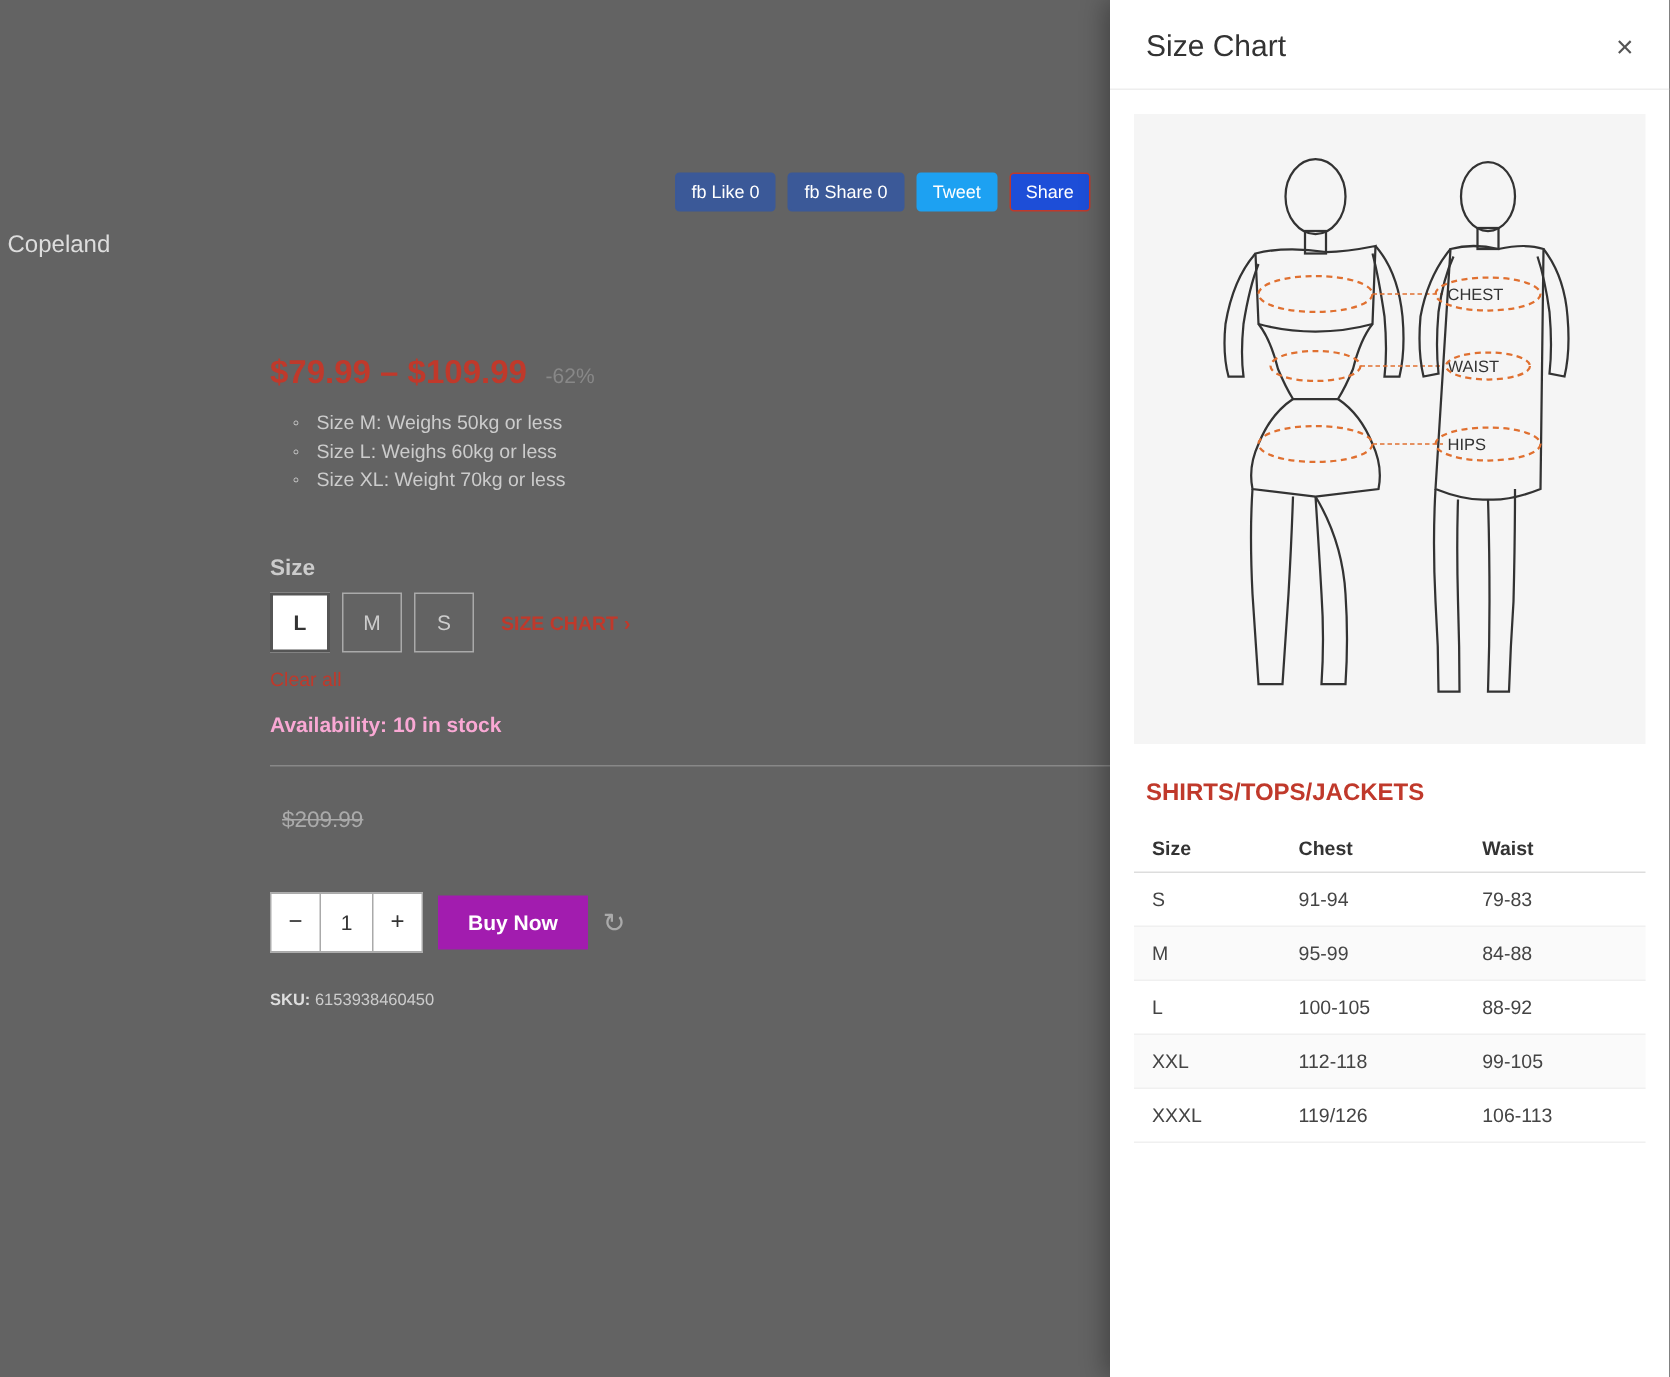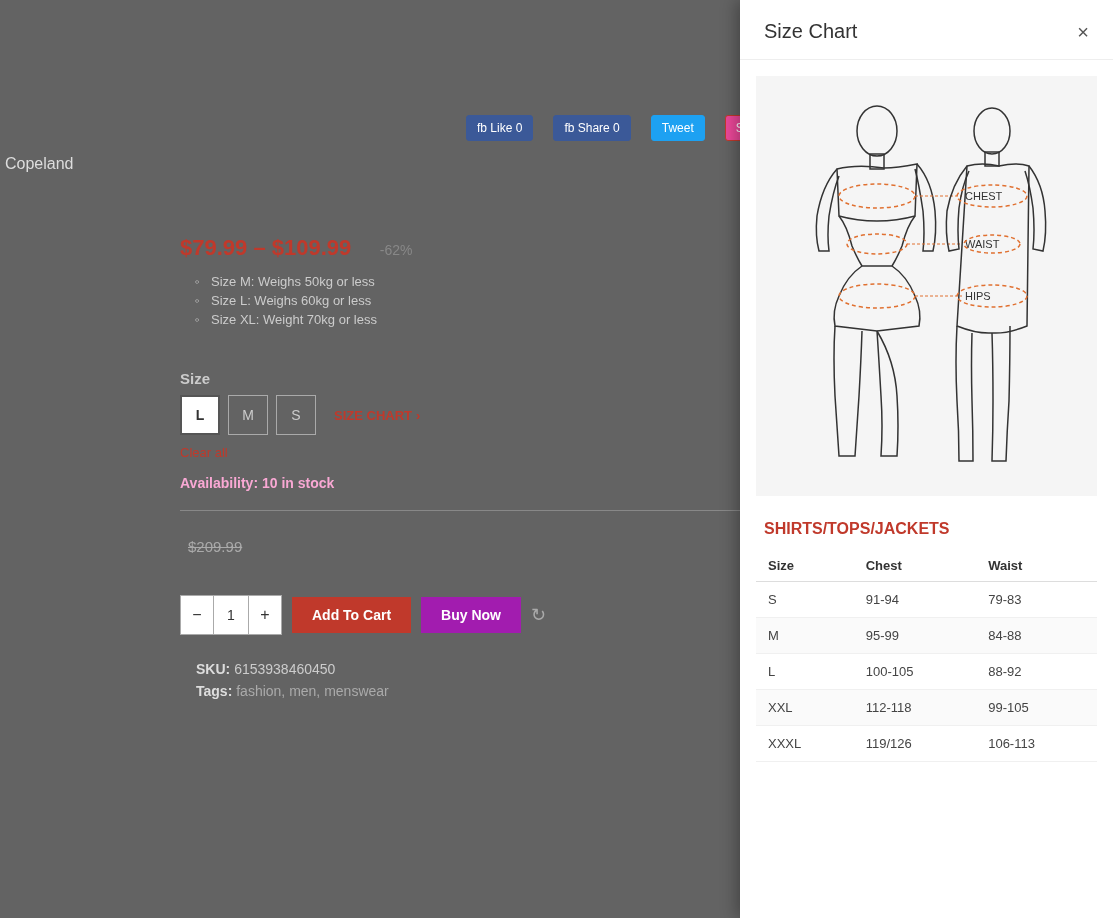--- a/index.html
+++ b/index.html
@@ -32,36 +32,35 @@
       display: flex;
       align-items: center;
       gap: 4px;
     }
 
     .social-bar {
       position: absolute;
       top: 115px;
       left: 450px;
       display: flex;
-      gap: 20px;
-      margin-left: 16px;
+      gap: 8px;
     }
 
     .social-btn {
       padding: 5px 10px;
       border: 1px solid #aaa;
       background: #e8e8e8;
       border-radius: 3px;
       font-size: 12px;
       cursor: pointer;
       color: #333;
     }
     .social-btn.fb { background: #3b5998; color: white; border-color: #3b5998; }
     .social-btn.tw { background: #1da1f2; color: white; border-color: #1da1f2; }
-    .social-btn.sh { background: #ec4899; color: white; border-color: #c0392b; text-align: right; }
+    .social-btn.sh { background: #1d4ed8; color: white; border-color: #c0392b; text-align: right; }
 
     .brand-name {
       position: absolute;
       top: 155px;
       left: 5px;
       color: #ddd;
       font-size: 16px;
     }
 
     .price-section {
@@ -72,21 +71,21 @@
 
     .price-main {
       color: #c0392b;
       font-size: 22px;
       font-weight: bold;
       display: inline;
     }
     .price-discount {
       color: #888;
       font-size: 14px;
-      margin-left: 24px;
+      margin-left: 8px;
     }
 
     .size-info {
       position: absolute;
       top: 270px;
       left: 180px;
     }
     .size-info-item {
       color: #ccc;
       font-size: 13px;
@@ -243,22 +242,22 @@
       cursor: pointer;
     }
 
     .meta-section {
       position: absolute;
       top: 655px;
       left: 180px;
     }
     .meta-row {
       color: #ccc;
-      font-size: 14px;
-      margin: 6px 16px;
+      font-size: 11px;
+      margin: 6px 0;
     }
     .meta-row strong {
       color: #ddd;
     }
     .meta-link {
       color: #aaa;
       cursor: pointer;
     }
 
     
@@ -394,33 +393,28 @@
   
   <span class="price2-orig">$209.99</span>
 </div>
 
 <div class="qty-cart-row">
   <div class="qty-control">
     <button class="qty-btn">−</button>
     <div class="qty-value">1</div>
     <button class="qty-btn">+</button>
   </div>
-  <button class="add-cart-btn">Add To Cart</button>
   <button class="buy-now-btn">Buy Now</button>
   <span class="refresh-icon">↻</span>
 </div>
 
 <div class="meta-section">
   <div class="meta-row">
     <strong>SKU:</strong>
     <span>6153938460450</span>
-  </div>
-  <div class="meta-row">
-    <strong>Tags:</strong>
-    <span class="meta-link">fashion, men, menswear</span>
   </div>
 </div>
 
 <div class="size-chart-panel">
   <div class="panel-header">
     <h2 class="panel-title">Size Chart</h2>
     <button class="close-btn">×</button>
   </div>
 
   <div class="body-diagram">

